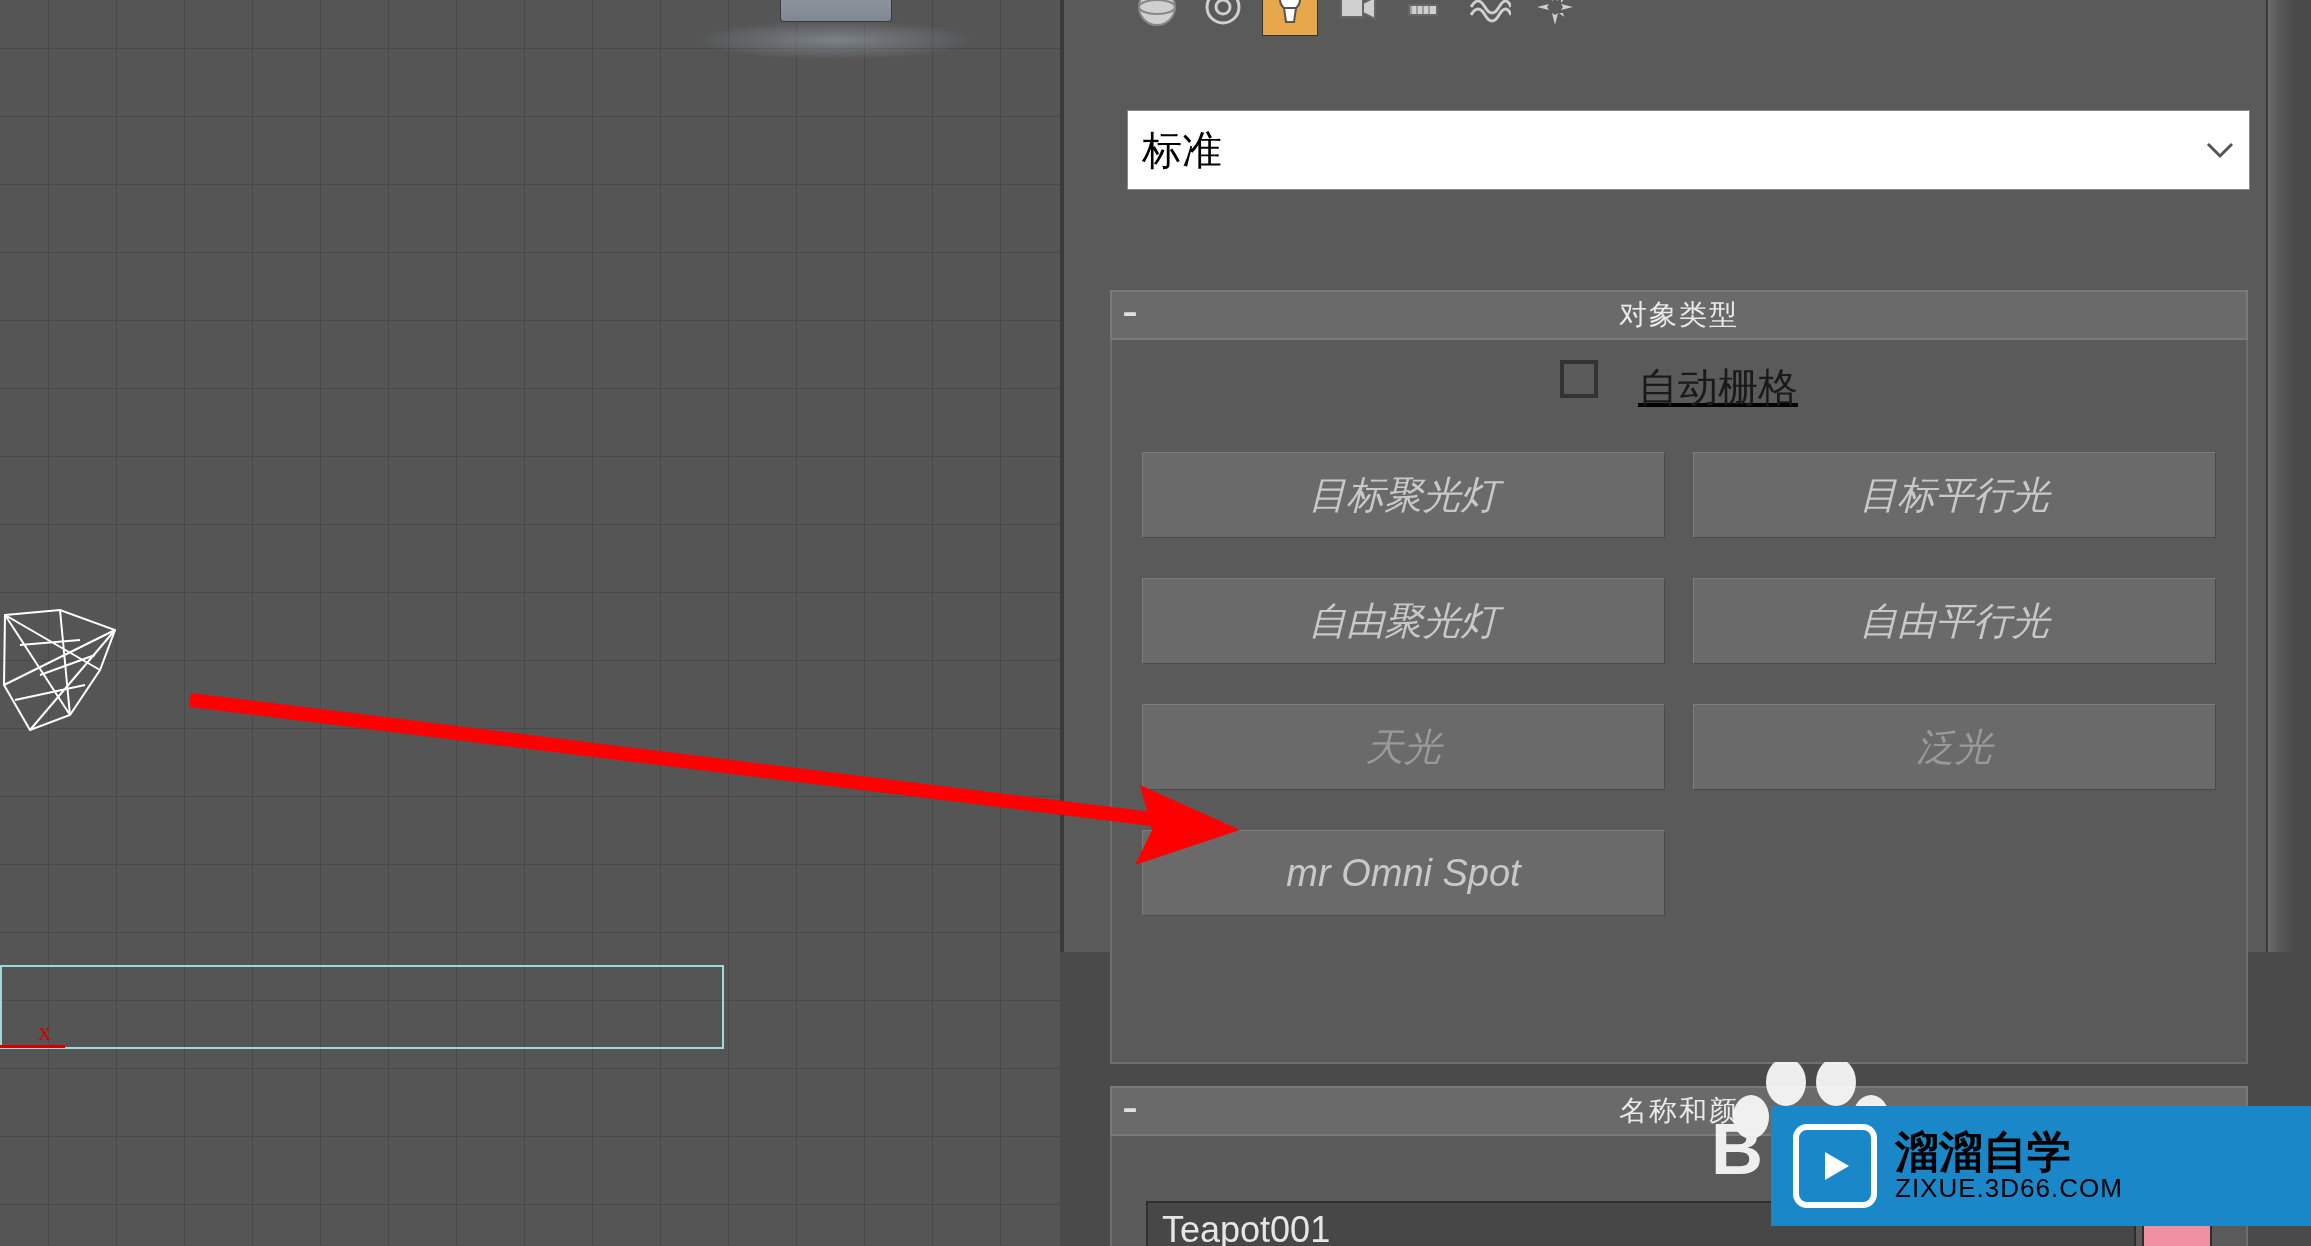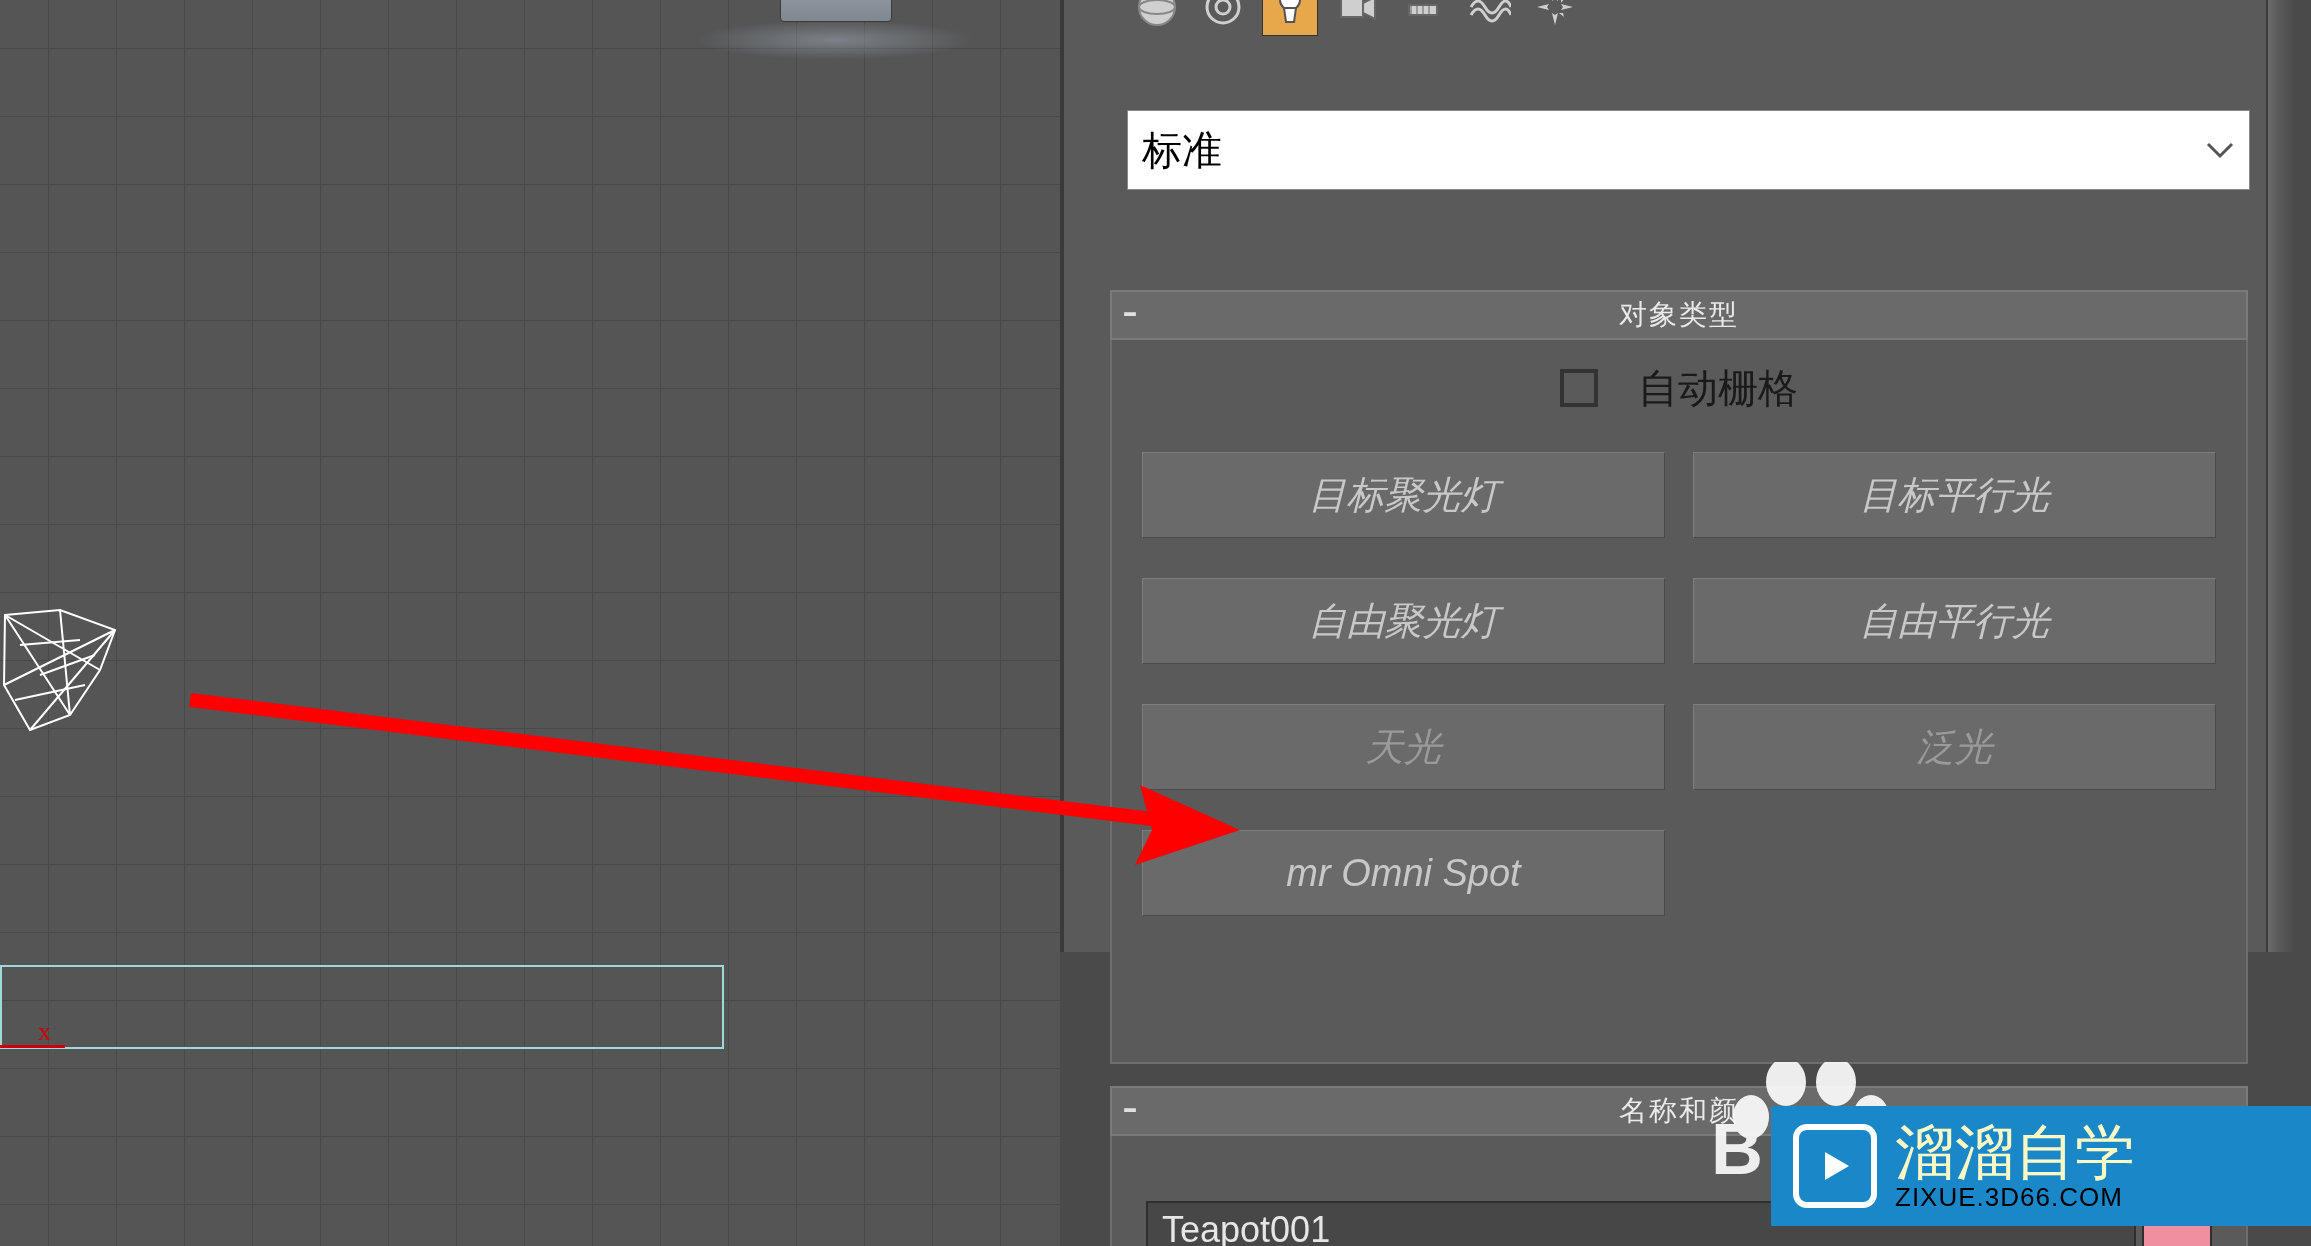--- a/index.html
+++ b/index.html
@@ -180,23 +180,23 @@
     letter-spacing: 2px;
     margin-left: -36px;
   }
 
   .auto-grid-row {
     position: absolute;
     top: 68px;
     left: 0; right: 0;
     height: 56px;
     display: flex;
-    align-items: center;
     justify-content: center;
     gap: 40px;
+    text-decoration: underline;
   }
   .checkbox {
     width: 38px; height: 38px;
     border: 4px solid #333;
     background: #5a5a5a;
     box-sizing: border-box;
   }
   .auto-grid-label {
     color: #1a1a1a;
     font-size: 40px;
@@ -290,21 +290,21 @@
   .watermark-brand .play {
     width: 72px; height: 72px;
     border: 6px solid #fff;
     border-radius: 14px;
     display: flex; align-items: center; justify-content: center;
   }
   .watermark-brand .txtcol {
     display: flex; flex-direction: column; line-height: 1.05;
   }
   .watermark-brand .big {
-    color: #fef9c3; font-size: 60px; font-weight: 400;
+    color: #000000; font-size: 44px; font-weight: 700;
   }
   .watermark-brand .small {
     color: #000000; font-size: 26px; letter-spacing: 1px;
     font-family: sans-serif;
   }
 
   .right-border {
     position: absolute;
     right: 0; top: 0; bottom: 0;
     width: 26px;

